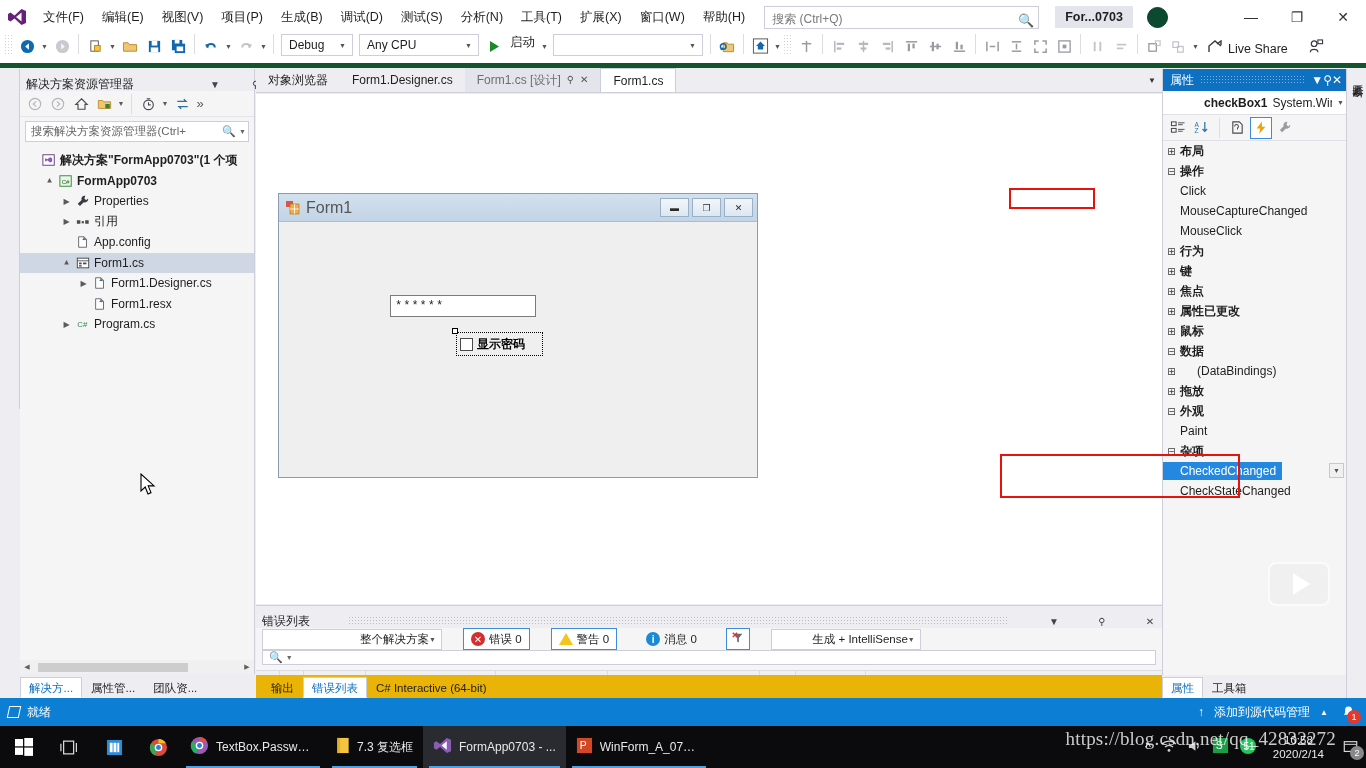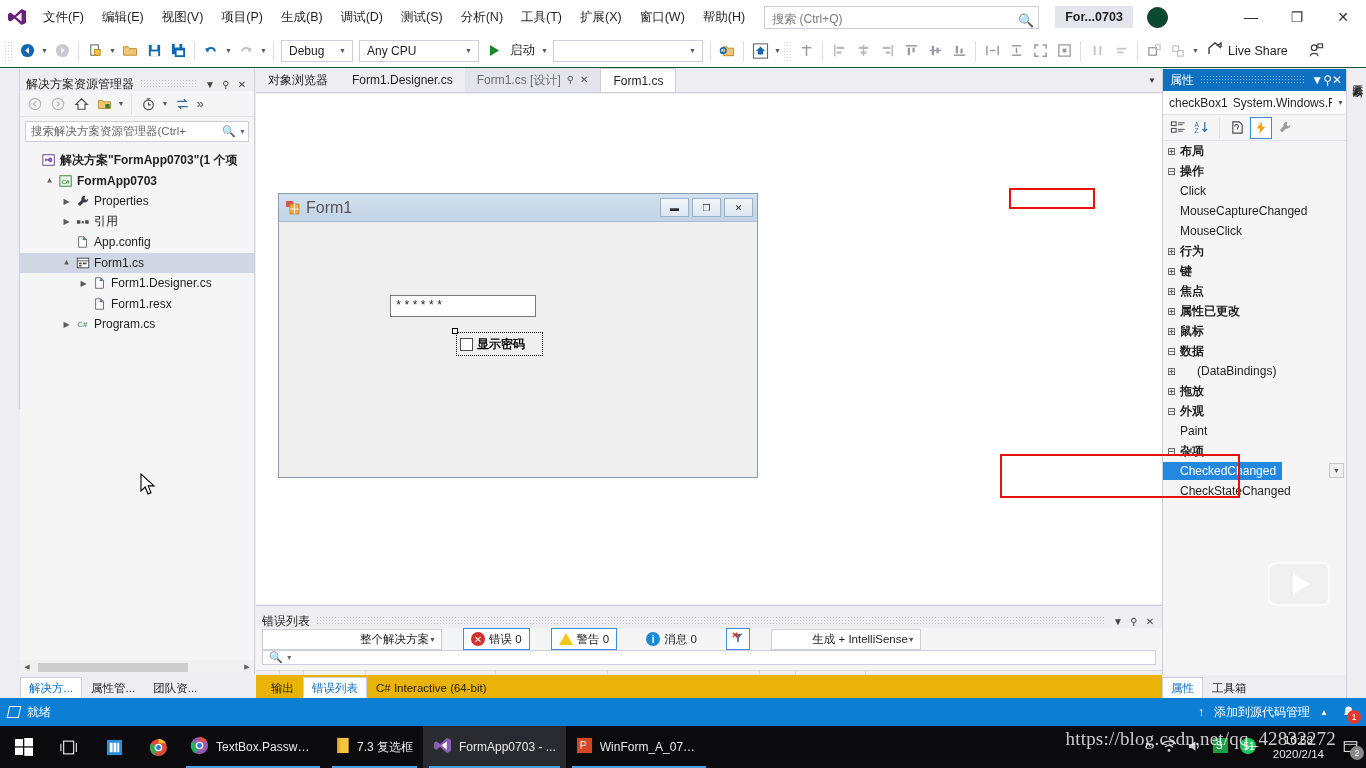--- a/index.html
+++ b/index.html
@@ -40,22 +40,22 @@
   }
   .acct {
     margin-left: 14px; width:21px; height:21px; border-radius:50%;
     background:#0c4a30; border:1px solid #083a25;
   }
   .wincontrols { position:absolute; right:0; top:0; display:flex; height:34px; }
   .wc { width:46px; height:34px; display:flex; align-items:center; justify-content:center; font-size:14px; color:#333; }
 
   
   .toolbar {
-    height: 34px; background: #fff; display:flex; align-items:center;
-    border-bottom: 1px solid #14532d; padding-left: 4px;
+    height: 34px; background: #fff; display:flex; 
+    border-bottom: 5px solid #14532d; padding-left: 4px;
   }
   .grip { width: 9px; height: 20px;
     background-image: radial-gradient(#c6c6d0 35%, transparent 36%);
     background-size: 3px 3px; opacity:.8; margin-right:2px; }
   .tb-btn { width: 24px; height: 24px; display:flex; align-items:center; justify-content:center; }
   .tb-caret { width: 11px; height:24px; display:flex; align-items:center; justify-content:center; font-size:7px; color:#555; }
   .tb-sep { width:1px; height:20px; background:#dcdce2; margin:0 4px; }
   .tb-combo {
     height:22px; border:1px solid #cccedb; background:#fff; display:flex; align-items:center;
     padding:0 2px 0 7px; font-size:12px; margin: 0 3px;
@@ -76,21 +76,21 @@
     font-size:11px; color:#1e1e1e; padding:8px 3px;
   }
 
   
   .sol-panel {
     position:absolute; left:20px; top:0; width:235px; bottom:24px;
     background:#f5f5f5; border-right:1px solid #cccedb; display:flex; flex-direction:column;
   }
   .panel-head {
     height:22px; display:flex; align-items:center; padding:8px 4px 0 6px;
-    font-size:12px; background:#eeeef2;
+    font-size:12px; background:#eeeef2;gap:32px;
   }
   .panel-head .ptitle { white-space:nowrap; }
   .panel-dots { flex:1; height:10px; margin:0 6px;
     background-image: radial-gradient(#bcbcc8 35%, transparent 36%);
     background-size: 3px 3px; }
   .panel-head .hbtn { width:16px; text-align:center; font-size:10px; color:#444; }
   .sol-toolbar {
     height:26px; display:flex; align-items:center; gap:1px; padding:0 4px;
     border-bottom:1px solid #e3e3e8; background:#f5f5f5;
   }
@@ -246,21 +246,21 @@
   }
   .props-head .panel-dots {
     background-image: radial-gradient(#7fb3e0 35%, transparent 36%);
     background-size:3px 3px;
   }
   .props-head .hbtn { color:#fff; }
   .props-obj {
     height:24px; background:#fff; border-bottom:1px solid #e0e0e6;
     display:flex; align-items:center; padding:0 2px 0 6px; font-size:12px; gap:5px;
   }
-  .props-obj .oname { font-weight:normal; }
+  .props-obj .oname { font-weight:bold;margin-left:35px; }
   .props-obj .otype { flex:1; white-space:nowrap; overflow:hidden; }
   .props-tb {
     height:26px; display:flex; align-items:center; gap:2px; padding:0 4px;
     border-bottom:1px solid #e0e0e6; background:#f5f5f5;
   }
   .ptb {
     width:22px; height:22px; display:flex; align-items:center; justify-content:center;
     font-size:13px; color:#4a4a4a;
   }
   .ptb.on { border:1px solid #3e8ddd; background:#fff; }

